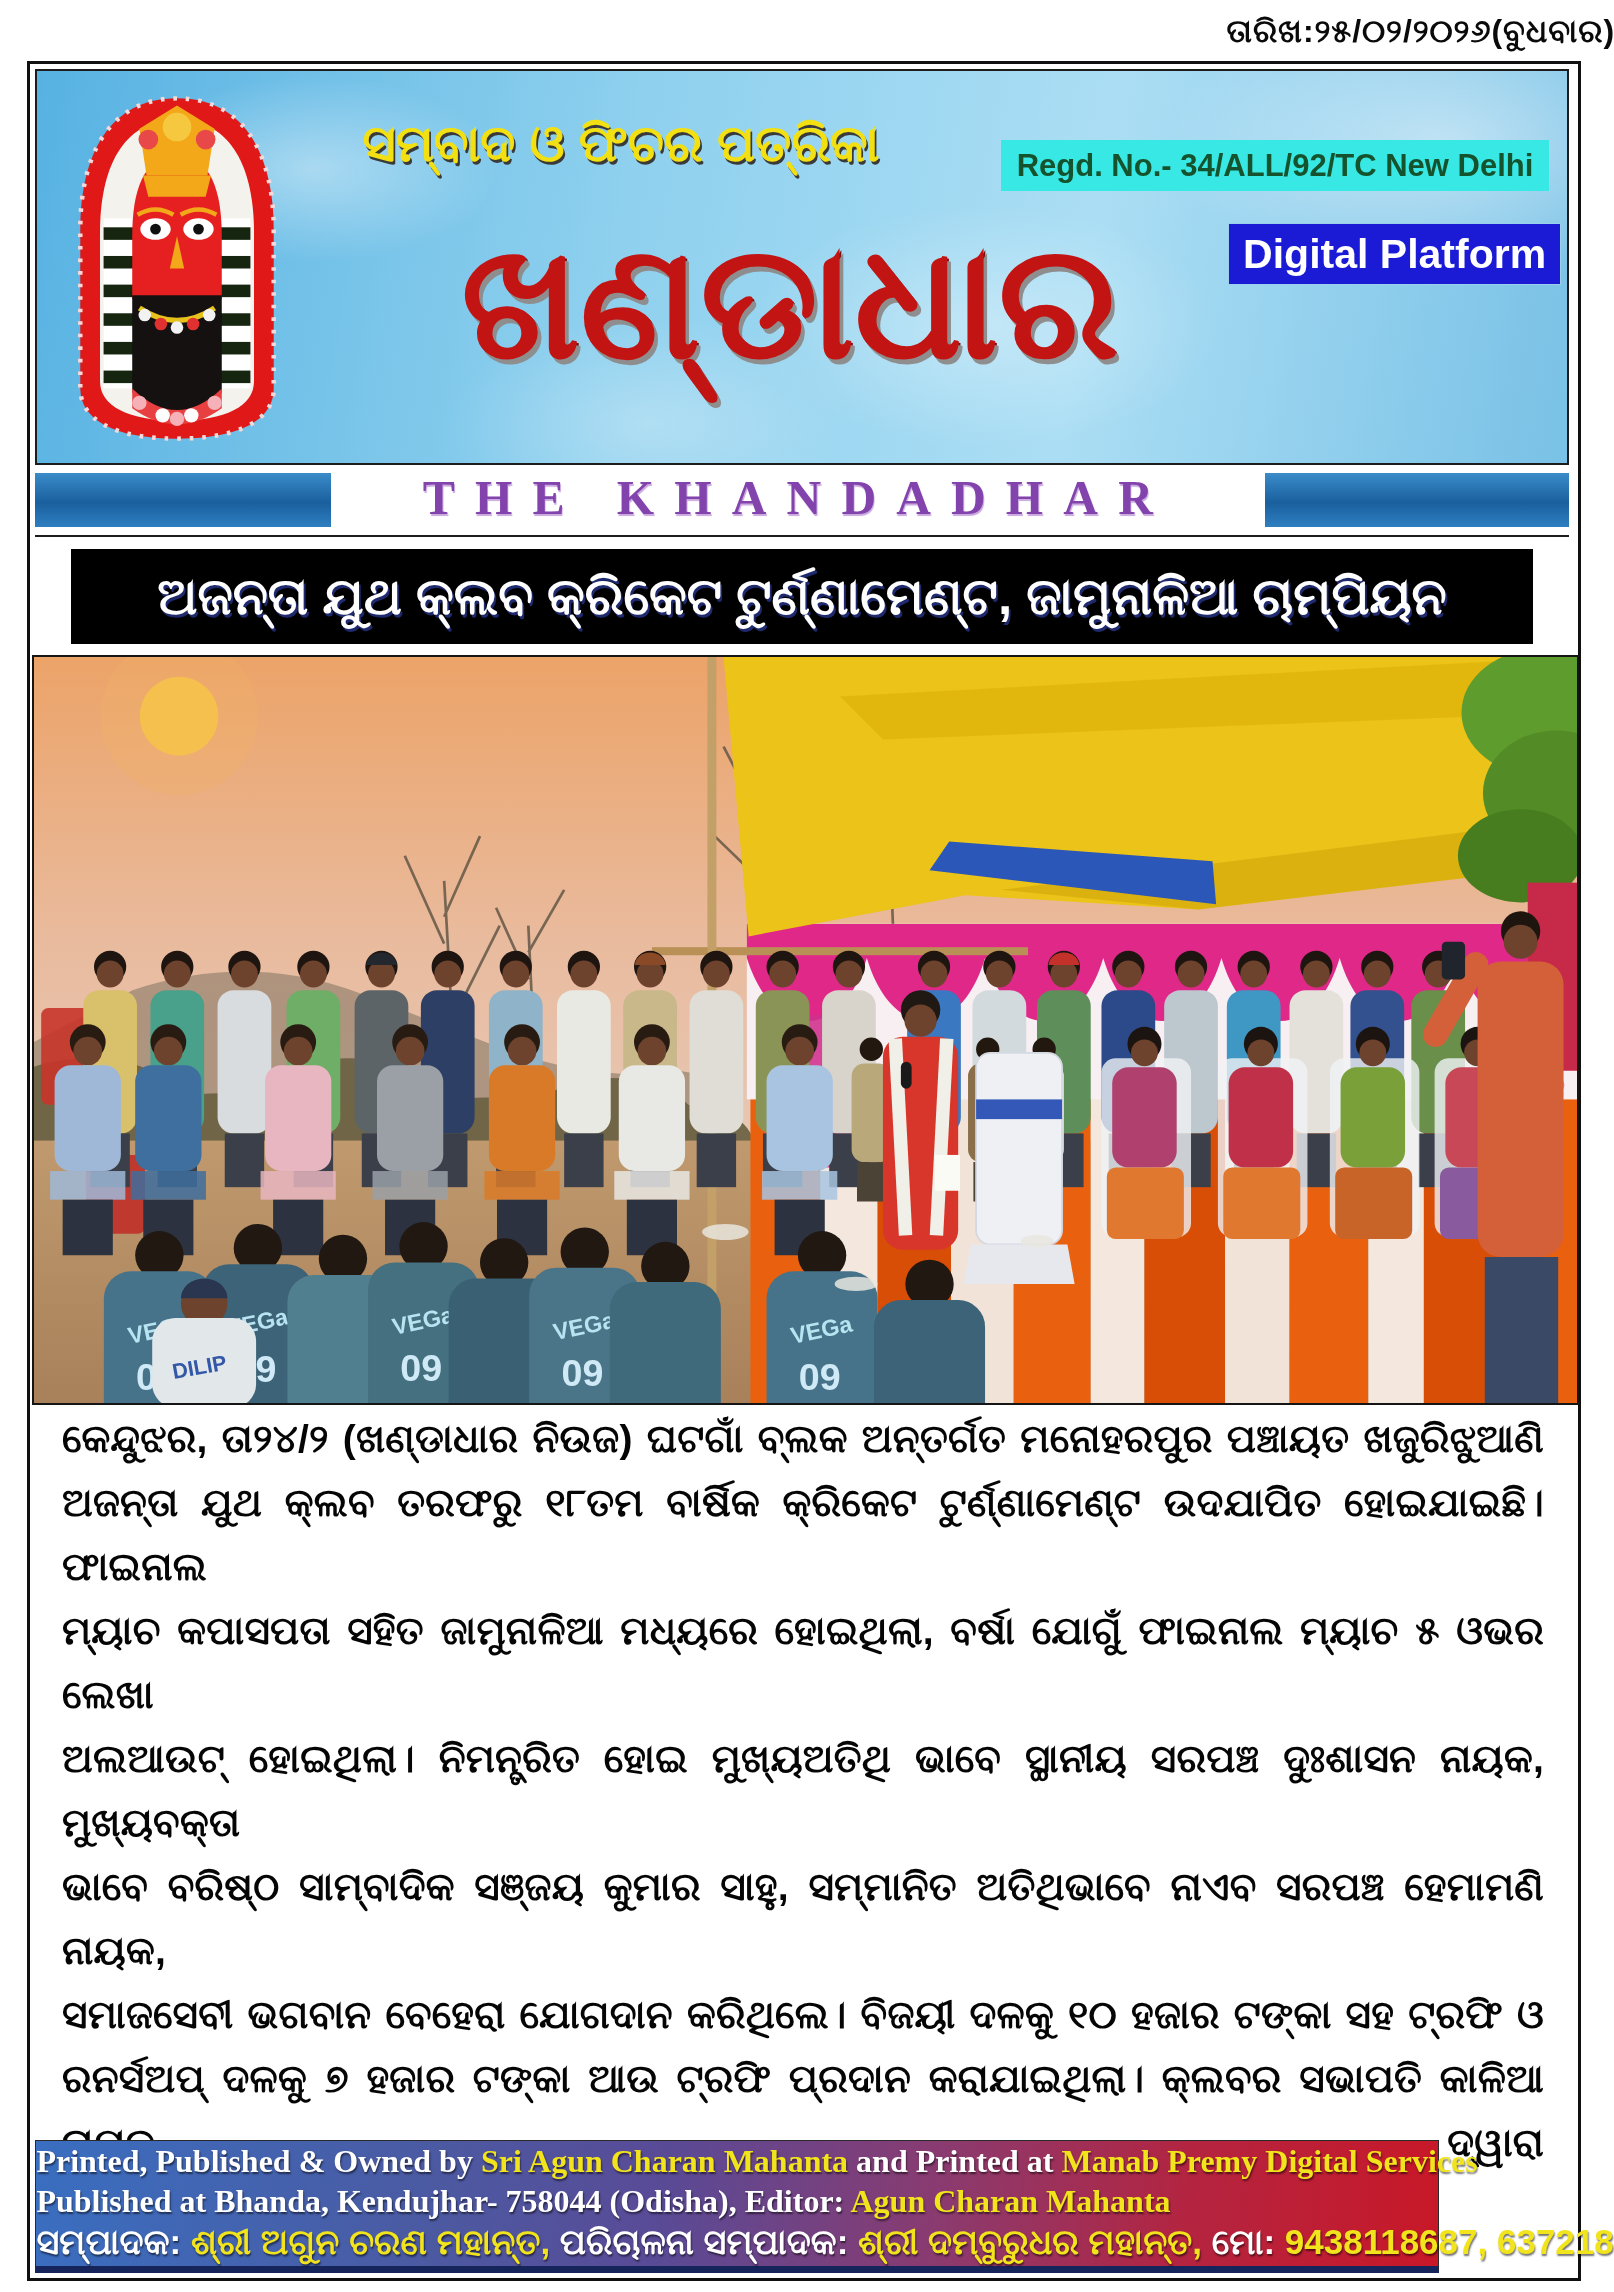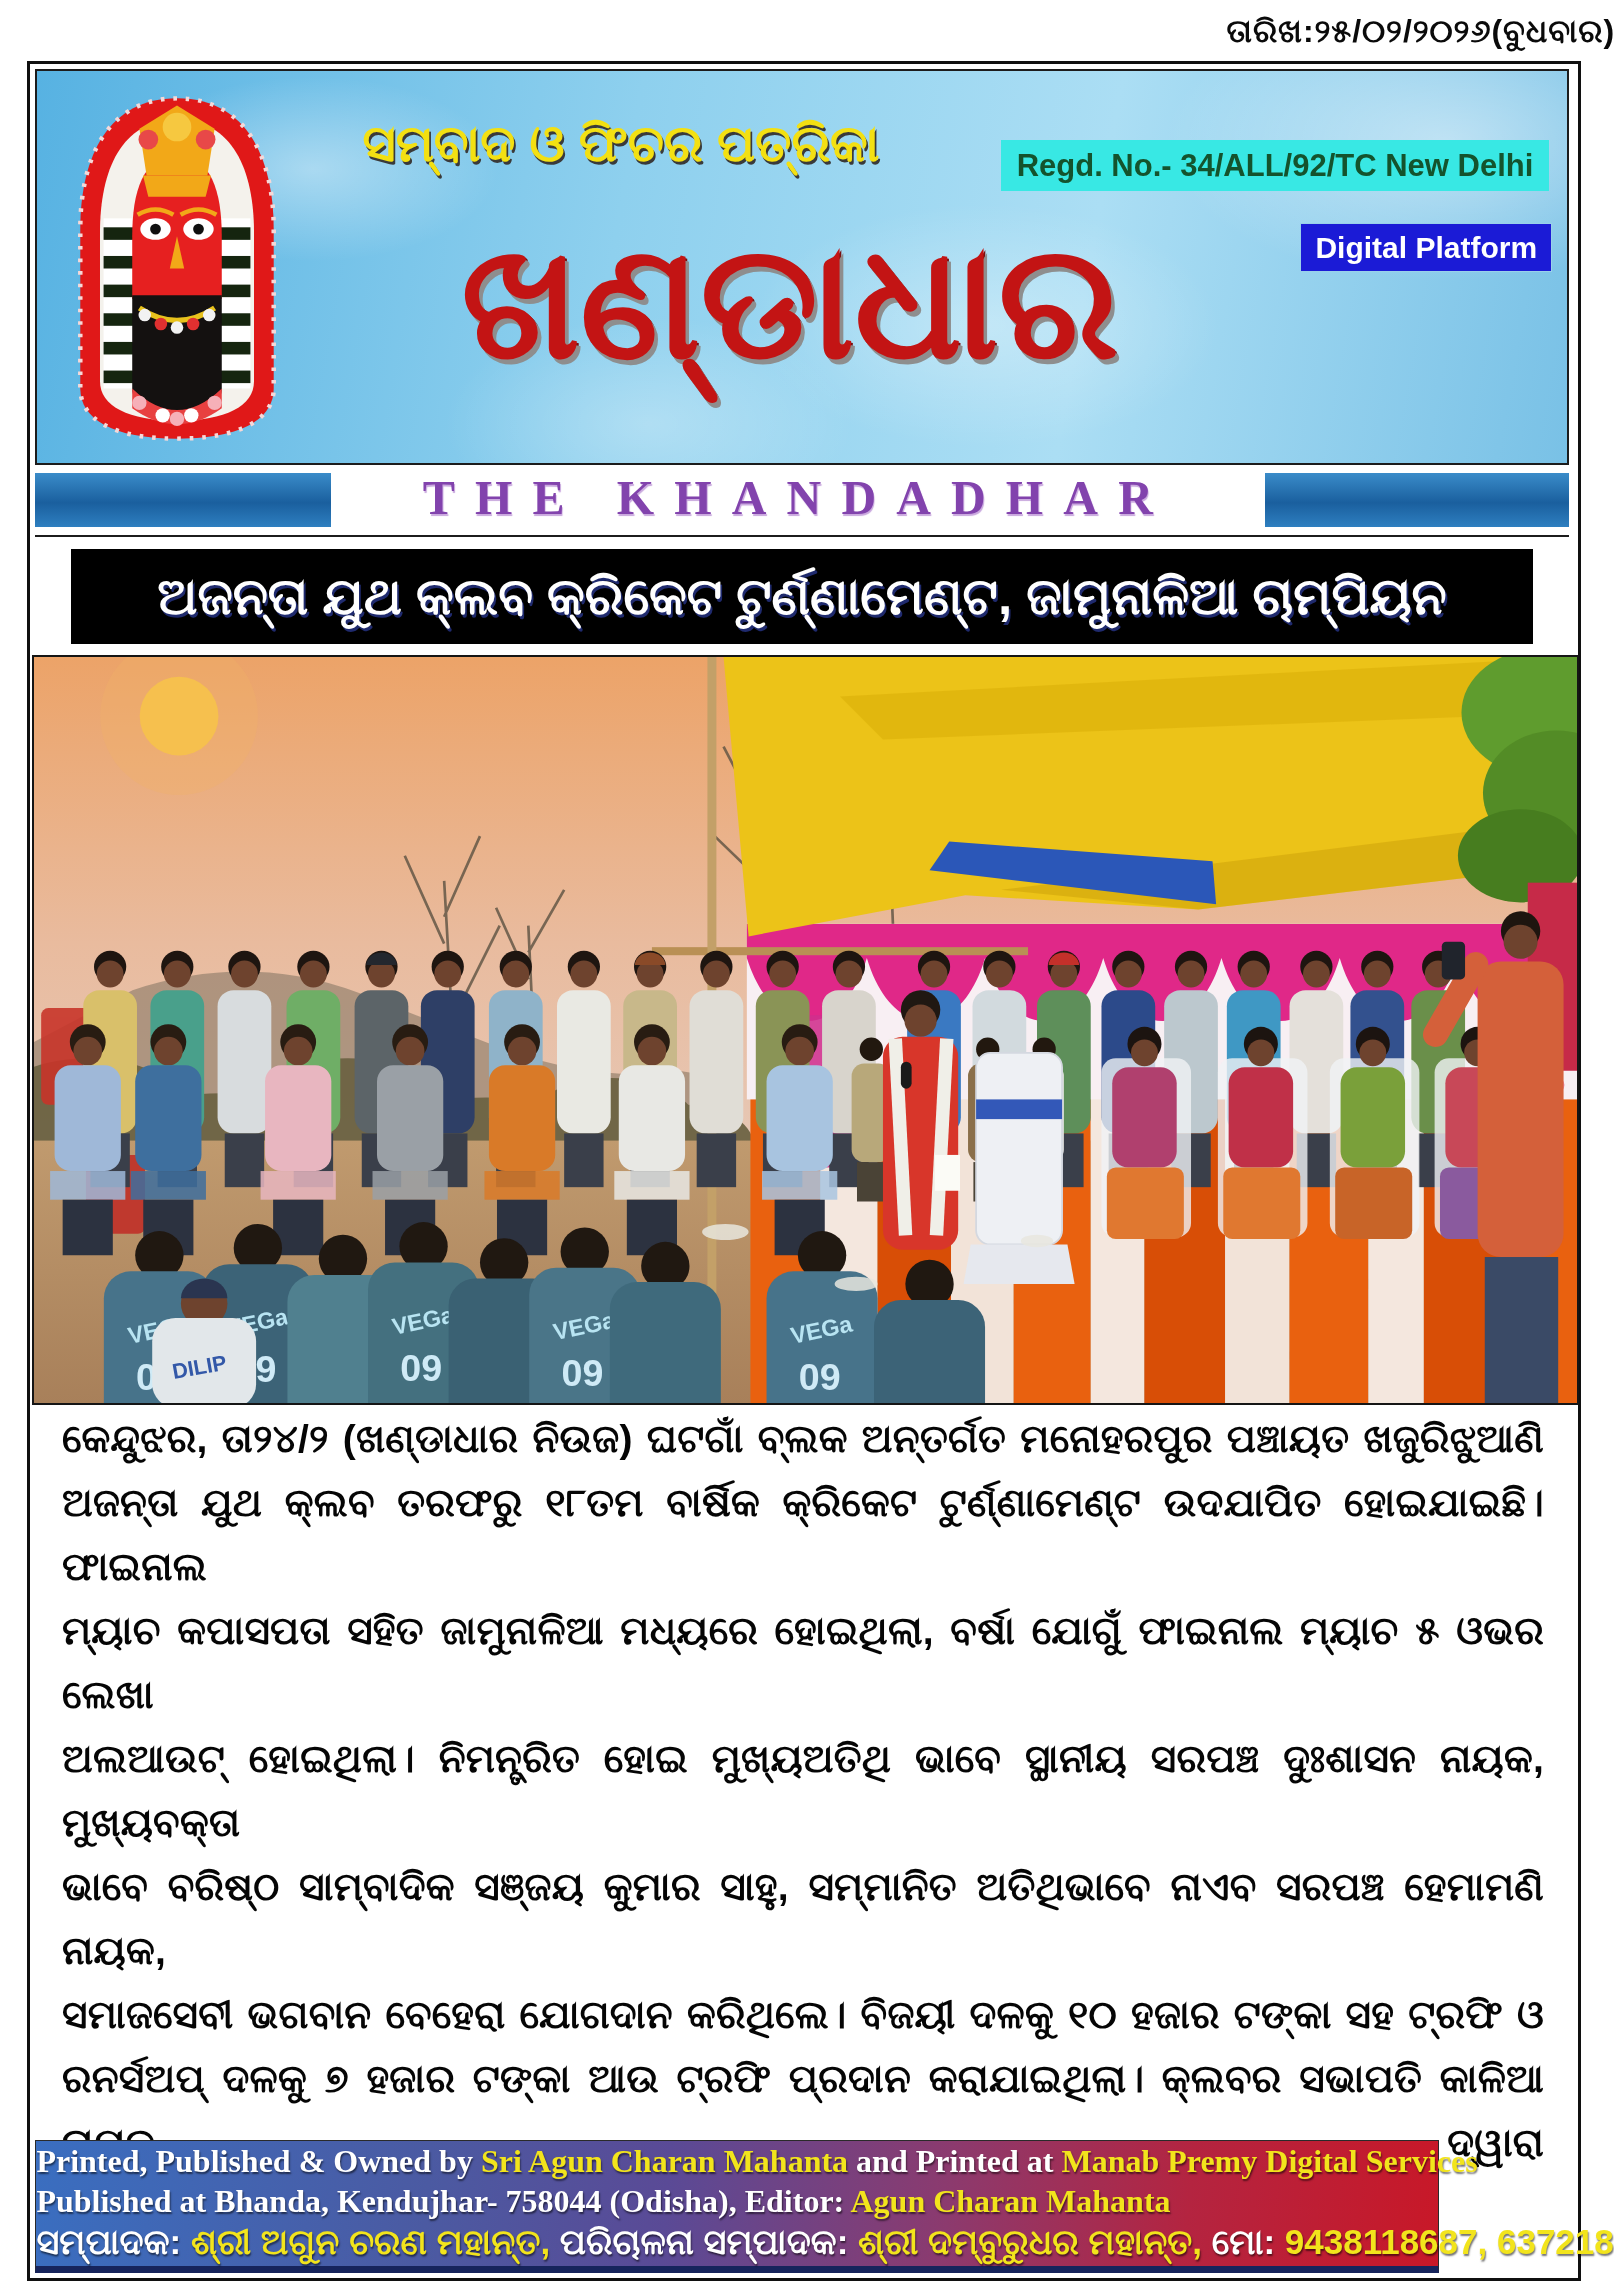--- a/index.html
+++ b/index.html
@@ -20,22 +20,22 @@
           radial-gradient(ellipse 340px 179px at 40% 90%, rgba(255,255,255,.28), transparent 60%),
           linear-gradient(100deg,#57b2e2,#8ed0ee 38%,#abdef4 68%,#79c1e6);}
   .logo{position:absolute;left:19.7px;top:21.5px;width:240px;height:351px;}
   .tagline{position:absolute;left:269px;top:43px;width:573px;text-align:right;
         font-size:51px;font-weight:700;color:#f3e012;text-shadow:1.8px 2.7px 0 #3a3a3a;}
   .masthead-title{position:absolute;left:269px;top:97px;width:967px;text-align:center;
         font-size:159px;line-height:269px;font-weight:700;color:#c31414;
         text-shadow:3.6px 4.5px 0 #8e8e8e, 1.8px 1.8px 0 #7a1010;}
   .regd-badge{position:absolute;right:18px;top:69px;background:#38e8e4;color:#14532d;
         font-size:31px;font-weight:700;padding:7.2px 16px;}
-  .digital-badge{position:absolute;right:15px;top:152px;background:#1b1bd6;color:#ffffff;
-        font-size:30px;font-weight:700;padding:6.3px 14.3px;border:1.8px solid #9ad0ea;}
+  .digital-badge{position:absolute;right:6px;top:152px;background:#1b1bd6;color:#ffffff;
+        font-size:41px;font-weight:700;padding:6.3px 14.3px;border:1.8px solid #9ad0ea;}
 
   
   .band{position:absolute;left:5.4px;top:401px;width:1534px;height:72px;background:#ffffff;
         border-bottom:2.7px solid #1c1c1c;box-sizing:border-box;}
   .band-block{position:absolute;top:8px;height:54px;
         background:linear-gradient(180deg,#3a8cc9,#1a5f9e 55%,#2e7fc0);}
   .band-block.left{left:0;width:296px;}
   .band-block.right{right:0;width:304px;}
   .band-title{position:absolute;left:304px;right:313px;top:5.4px;text-align:center;
         font-family:"Liberation Serif","DejaVu Serif",serif;font-size:48px;font-weight:700;

